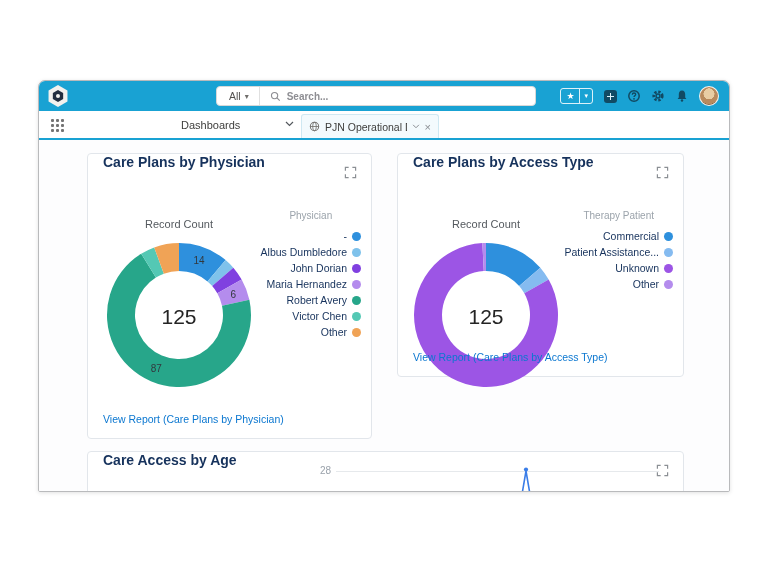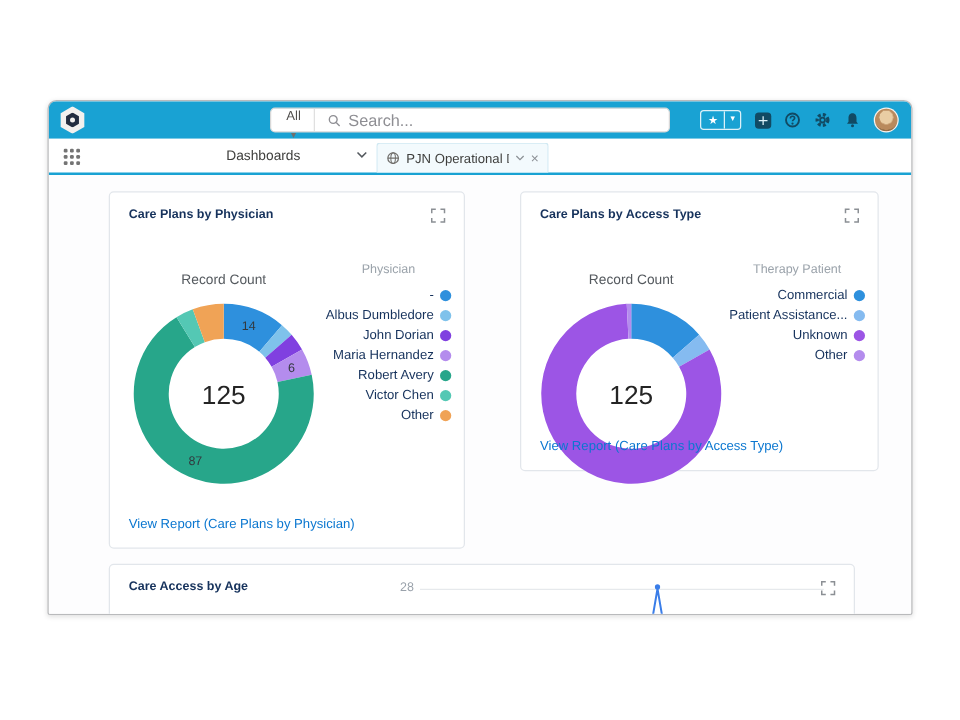--- a/index.html
+++ b/index.html
@@ -14,24 +14,24 @@
   .topbar { position:absolute; left:0; top:0; width:100%; height:30px; background:#19a2d3; }
   .logo { position:absolute; left:8px; top:4px; width:22px; height:22px; background:#f3f1ee;
           clip-path:polygon(50% 0,93% 25%,93% 75%,50% 100%,7% 75%,7% 25%); }
   .logo-inner { position:absolute; left:5px; top:5px; width:12px; height:12px; background:#232d3f;
           clip-path:polygon(50% 0,93% 25%,93% 75%,50% 100%,7% 75%,7% 25%); }
   .logo-dot { position:absolute; left:9px; top:9px; width:4px; height:4px; background:#f3f1ee; border-radius:50%; }
 
   .searchbox { position:absolute; left:177px; top:5px; width:320px; height:20px; background:#fff;
                border:1px solid #d8d8d8; border-radius:4px; display:flex; align-items:center; }
   .scope { display:flex; align-items:center; gap:4px; padding:0 10px 0 12px; height:100%;
-           border-right:1px solid #e0e0e0; color:#514f4d; font-size:10.5px; cursor:pointer;flex-direction:column; }
+           border-right:1px solid #e0e0e0; color:#514f4d; font-size:10.5px; cursor:pointer; }
   .scope .caret { font-size:8px; color:#706e6b; }
-  .searchbox input { flex:1; border:none; outline:none; background:transparent; font-size:13px;
-                     color:#444; padding-left:6px; font-family:"Liberation Sans",sans-serif; }
+  .searchbox input { flex:1; border:none; outline:none; background:transparent; font-size:10px;
+                     color:#444; padding-left:6px; font-family:"Liberation Sans",sans-serif;font-weight:bold; }
   .searchbox input::placeholder { color:#8e8e93; }
   .mag { margin-left:10px; flex:0 0 auto; }
 
   .top-actions { position:absolute; right:10px; top:0; height:30px; display:flex; align-items:center; gap:10px; }
   .fav-box { display:flex; align-items:center; height:16px; border:1px solid rgba(255,255,255,.85);
              border-radius:3px; overflow:hidden; }
   .fav-star { padding:0 5px; color:#fff; font-size:9px; line-height:14px; border-right:1px solid rgba(255,255,255,.85); }
   .fav-caret { padding:0 4px; color:#fff; font-size:7px; line-height:14px; }
   .hicon { width:14px; height:14px; display:flex; align-items:center; justify-content:center; }
   .plus-sq { width:13px; height:13px; background:#114a63; border-radius:3px; position:relative; }
@@ -54,24 +54,24 @@
          gap:5px; padding:0 7px; background:#f3fafd; border:1px solid #cfe8f2; border-bottom:none;
          border-radius:3px 3px 0 0; cursor:pointer; }
   .tab-label { font-size:10.5px; color:#3e3e3c; white-space:nowrap; overflow:hidden; flex:1; }
   .tab-chevron { flex:0 0 auto; }
   .tab-close { font-size:11px; color:#8b8f94; line-height:10px; cursor:pointer; }
 
   
   .content { position:absolute; left:0; top:59px; width:100%; height:353px; background:#fdfdfe; }
   .card { position:absolute; background:#fff; border:1px solid #e2e6eb; border-radius:4px; }
   #card1 { left:48px; top:13px;  width:285px; height:286px; }
-  #card2 { left:358px; top:13px; width:287px; height:224px;margin-left:19px; }
+  #card2 { left:358px; top:13px; width:287px; height:224px; }
   #card3 { left:48px; top:311px; width:597px; height:120px; }
 
-  .card-title { position:absolute; left:15px; top:12px; font-size:10px; font-weight:600; color:#16325c; }
+  .card-title { position:absolute; left:15px; top:0; font-size:14px; font-weight:600; color:#16325c; }
   .expand { position:absolute; right:13px; top:12px; width:15px; height:15px; background:none; border:none;
             padding:0; cursor:pointer; }
 
   .chart-label { position:absolute; width:120px; text-align:center; top:64px; font-size:11px; color:#54595e; }
   #card1 .chart-label { left:31px; }
   #card2 .chart-label { left:28px; }
   .donut-wrap { position:absolute; top:76px; width:170px; height:170px;text-decoration:underline; }
   #card1 .donut-wrap { left:6px; }
   #card2 .donut-wrap { left:3px; }
   .donut-center { position:absolute; width:80px; text-align:center; top:151px; font-size:21px; color:#242424; }

